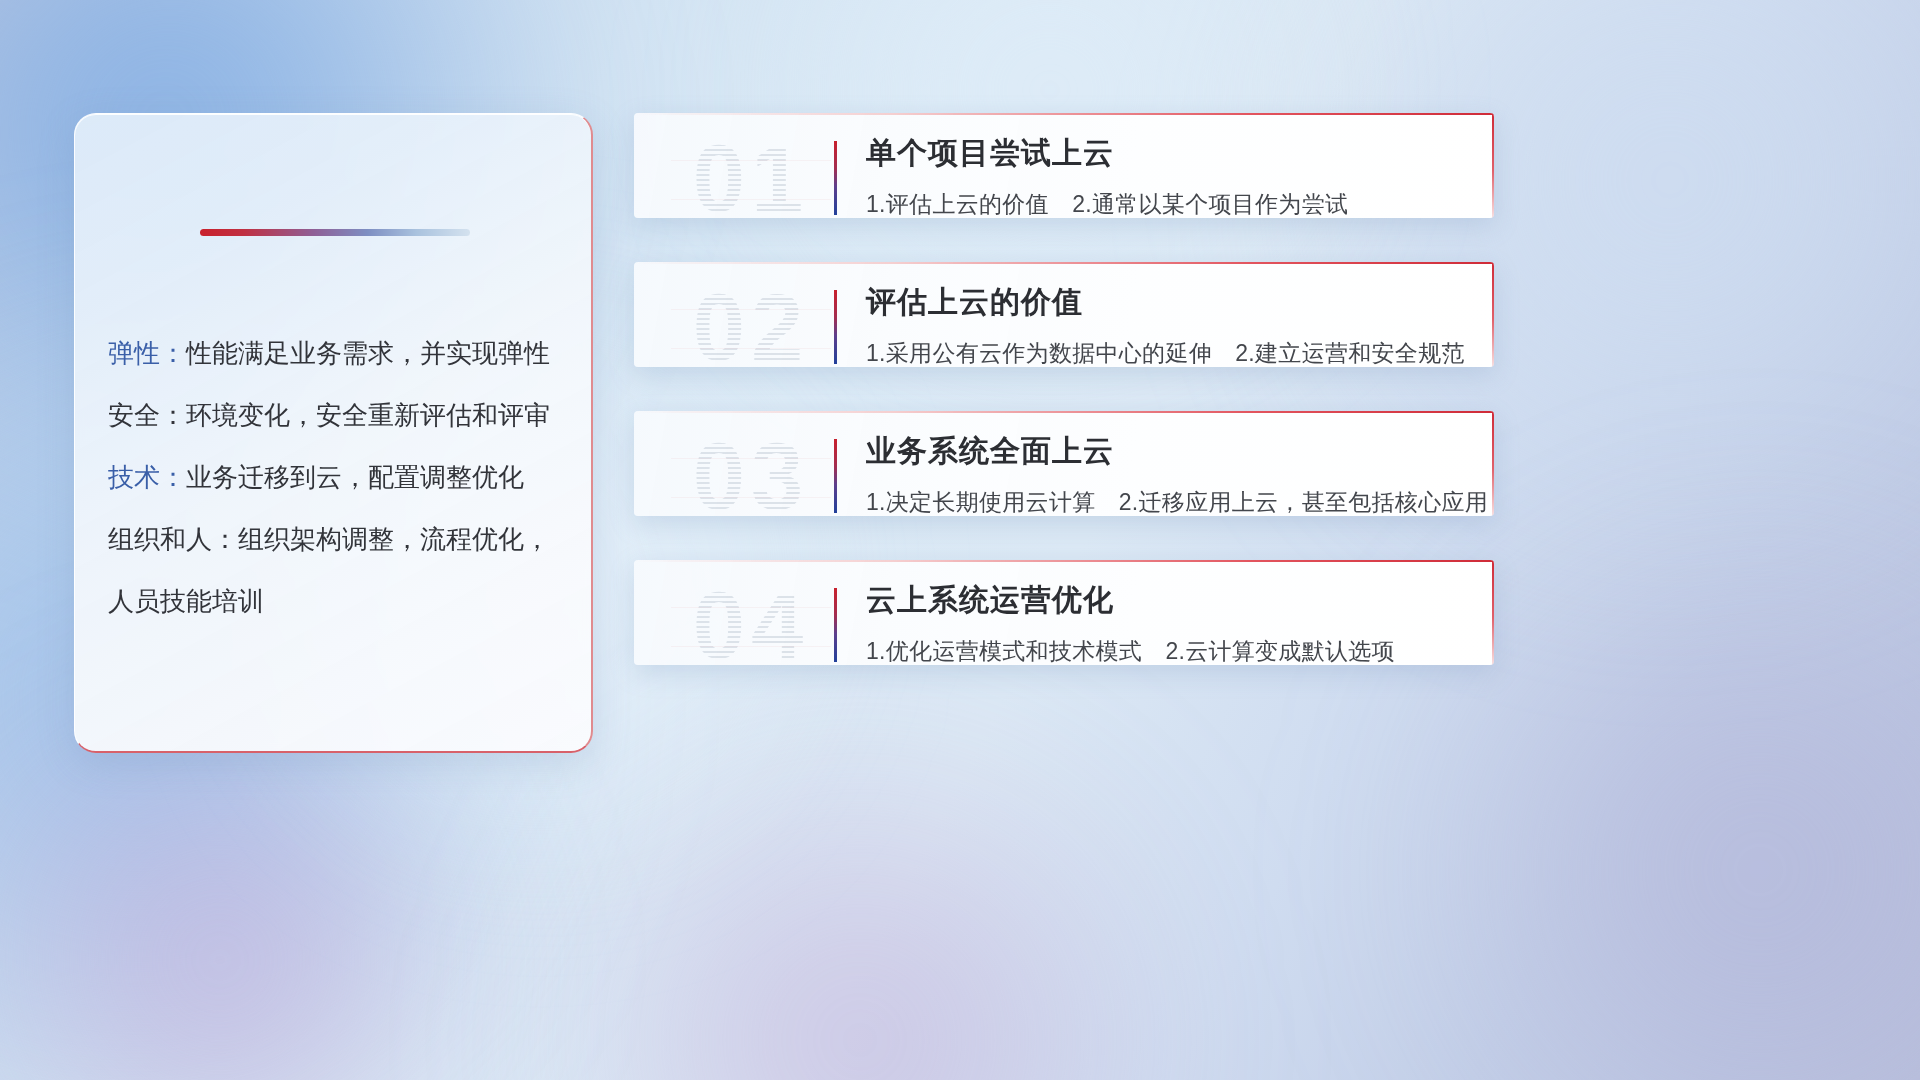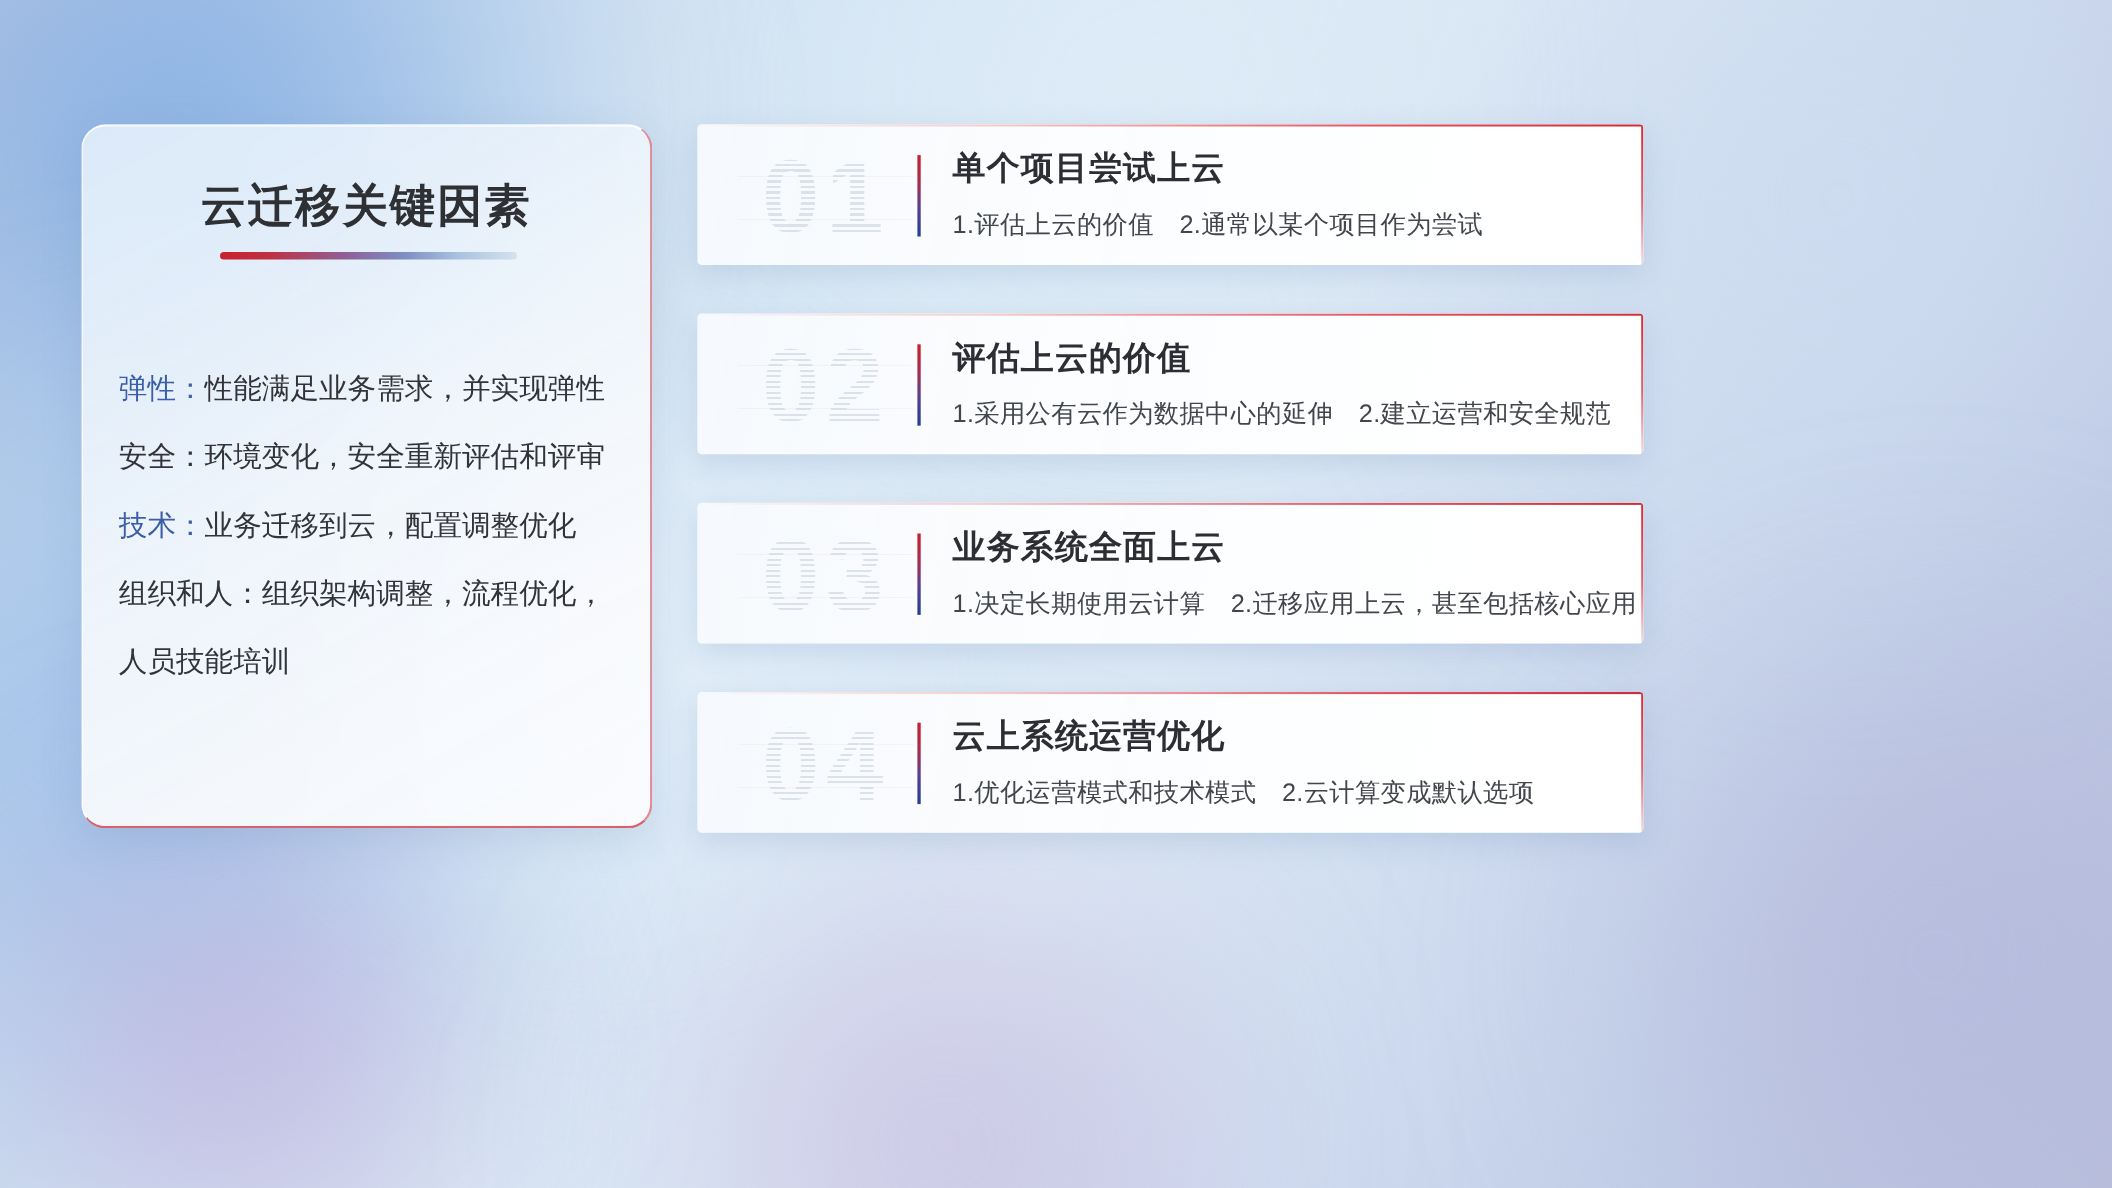--- a/index.html
+++ b/index.html
@@ -86,21 +86,21 @@
     color:#32343a;
     white-space:nowrap;
   }
   .factor-row .k { color:#3a5fa8; }
   .factor-row.dark .k { color:#32343a; }
 
   
   #cards { position:absolute; left:634px; top:113px; width:860px; }
   .card {
     position:relative;
-    width:860px; height:128px;
+    width:860px; height:105px;
     margin-bottom:44px;
     border-radius:4px;
     background:linear-gradient(100deg,
        rgba(246,249,253,.97) 0%,
        rgba(250,252,254,.985) 30%,
        rgba(253,254,255,.99) 58%,
        rgba(255,255,255,.99) 100%);
     box-shadow:0 8px 26px rgba(110,140,180,.22);
     overflow:hidden;
   }
@@ -164,21 +164,20 @@
   <div class="bg-blob b2"></div>
   <div class="bg-blob b3"></div>
   <div class="bg-blob b4"></div>
   <div class="bg-blob b5"></div>
   <div class="bg-blob b6"></div>
   <div class="bg-blob b7"></div>
   <div class="bg-blob b8"></div>
 </div>
 
 <section id="left-panel">
-  <h1 id="panel-title">云迁移关键因素</h1>
   <div id="title-rule"></div>
 
   <div id="factor-list">
     <div class="factor-row">
       <span class="k">弹性：</span><span class="v">性能满足业务需求，并实现弹性</span>
     </div>
     <div class="factor-row dark">
       <span class="k">安全：</span><span class="v">环境变化，安全重新评估和评审</span>
     </div>
     <div class="factor-row">

